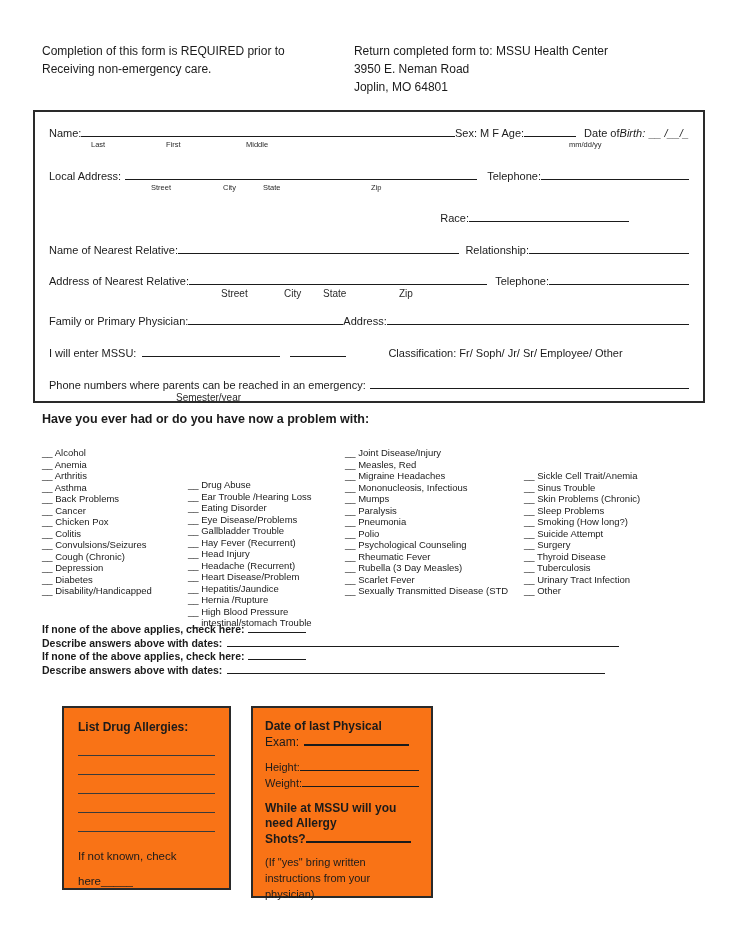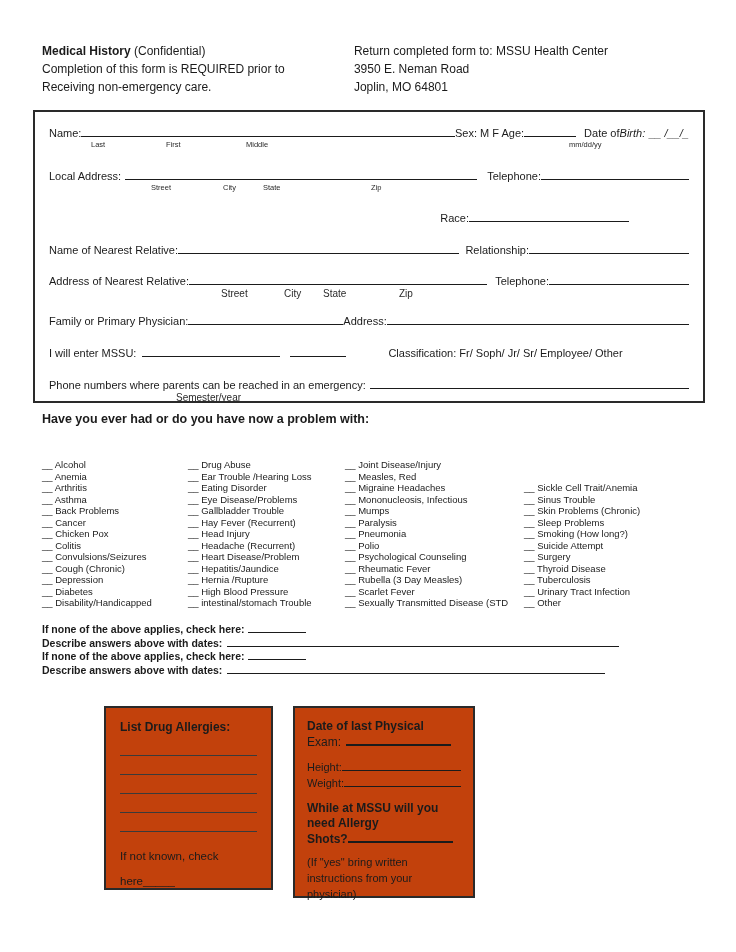--- a/index.html
+++ b/index.html
@@ -27,53 +27,52 @@
   }
   .row { display:flex; align-items:baseline; white-space:nowrap; }
   .row .lbl { flex:0 0 auto; }
   .sub-row { position:relative; height:13px; font-size:7.5px; color:#2a2a2a; }
   .sub-row span { position:absolute; top:1px; }
   .pre { white-space:pre; }
 
   
   .cl-heading { position:absolute; left:42px; top:412px; font-size:12.5px; font-weight:bold; }
   .checklist { position:absolute; left:42px; top:447px; width:665px; height:152px; }
-  .cl-col { position:absolute; top:12px; }
+  .cl-col { position:absolute; top:0; }
   .cl-col-1 { left:0; }
-  .cl-col-2 { left:146px; }
+  .cl-col-2 { left:146px;margin-top:32px; }
   .cl-col-3 { left:303px; }
   .cl-col-4 { left:482px; padding-top:23px; }
   .cl-item { font-size:9.5px; line-height:11.5px; white-space:nowrap; }
 
   
   .after-list { position:absolute; left:42px; top:621px; font-size:10.5px; }
   .after-list .row { height:13.5px;font-weight:bold; }
   .w-check { width:58px; }
   .w-desc1 { width:392px; }
   .w-desc2 { width:378px; }
 
   
-  .bbox { position:absolute; border:2px solid #2a2a2a; background:#c2410c;margin-left:42px; }
+  .bbox { position:absolute; border:2px solid #2a2a2a; background:#f97316; }
   .bbox-allergies { left:62px;  top:706px; width:169px; height:184px; padding:12px 14px; }
   .bbox-physical  { left:251px; top:706px; width:182px; height:192px; padding:11px 12px; }
   .bbox-meds      { left:455px; top:706px; width:164px; height:186px; padding:12px 14px; }
   .bbox-title { font-size:12px; font-weight:bold; line-height:1.25; }
   .ruled-line { height:19px; border-bottom:1.5px solid #3a3a3a; }
   .ruled-line.tall { height:21px; }
   .bbox-note { font-size:11.5px; line-height:1.45; }
   .phys-line { font-size:11px; line-height:1.35; display:flex; align-items:baseline; }
   .blank-bold { border-bottom:2px solid #1b1b1b; }
 </style>
 </head>
 <body>
 
 <div class="page">
 
   <div class="hdr-left">
-    <div><span class="bold">Medical History</span><span> (Confidential)</span></div>
     <div><span>Completion of this form is </span><span class="underline">REQUIRED</span><span> prior to</span></div>
     <div>Receiving non-emergency care.</div>
   </div>
   <div class="hdr-right">
     <div>Return completed form to: MSSU Health Center</div>
     <div>3950 E. Neman Road</div>
     <div>Joplin, MO 64801</div>
   </div>
 
   <div class="info-box">

